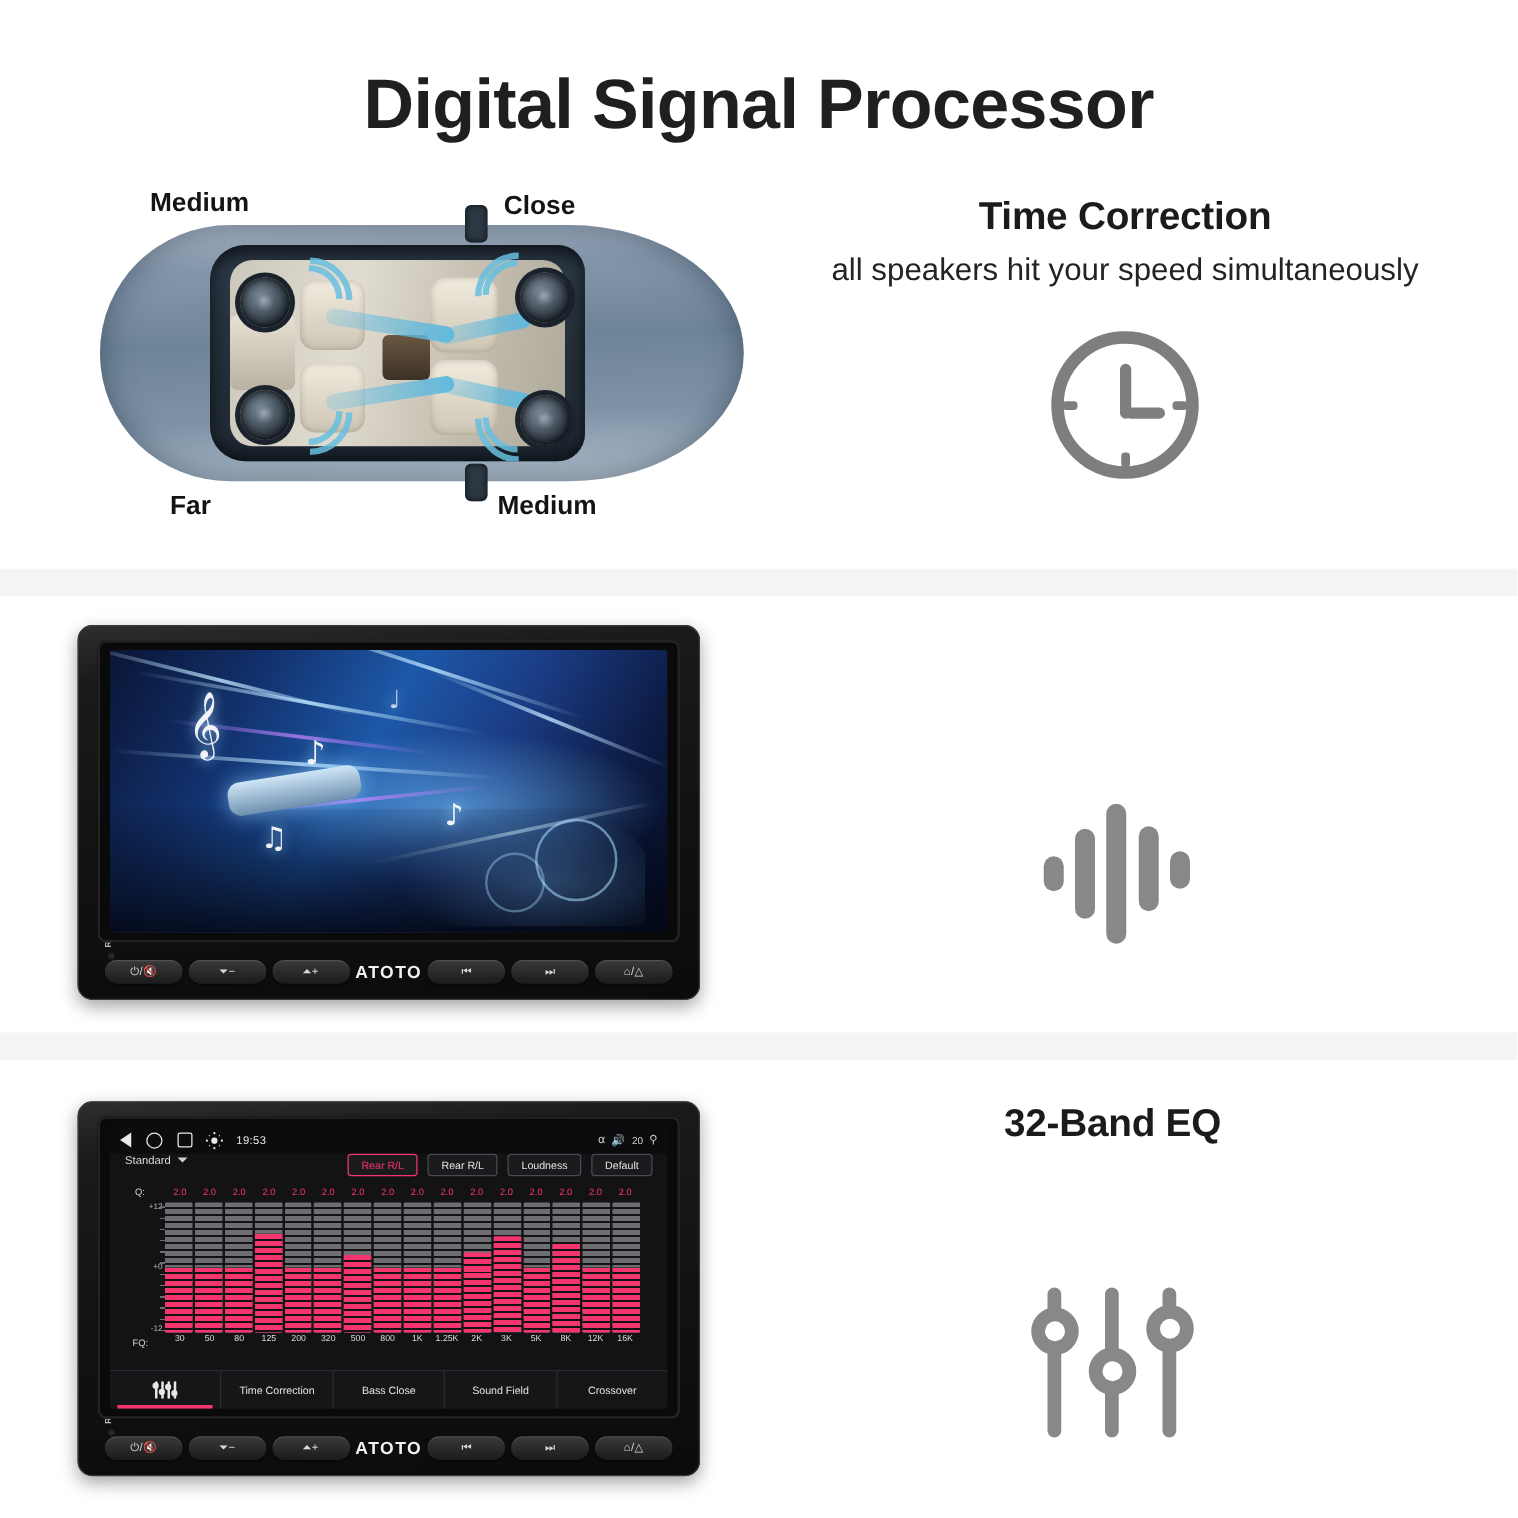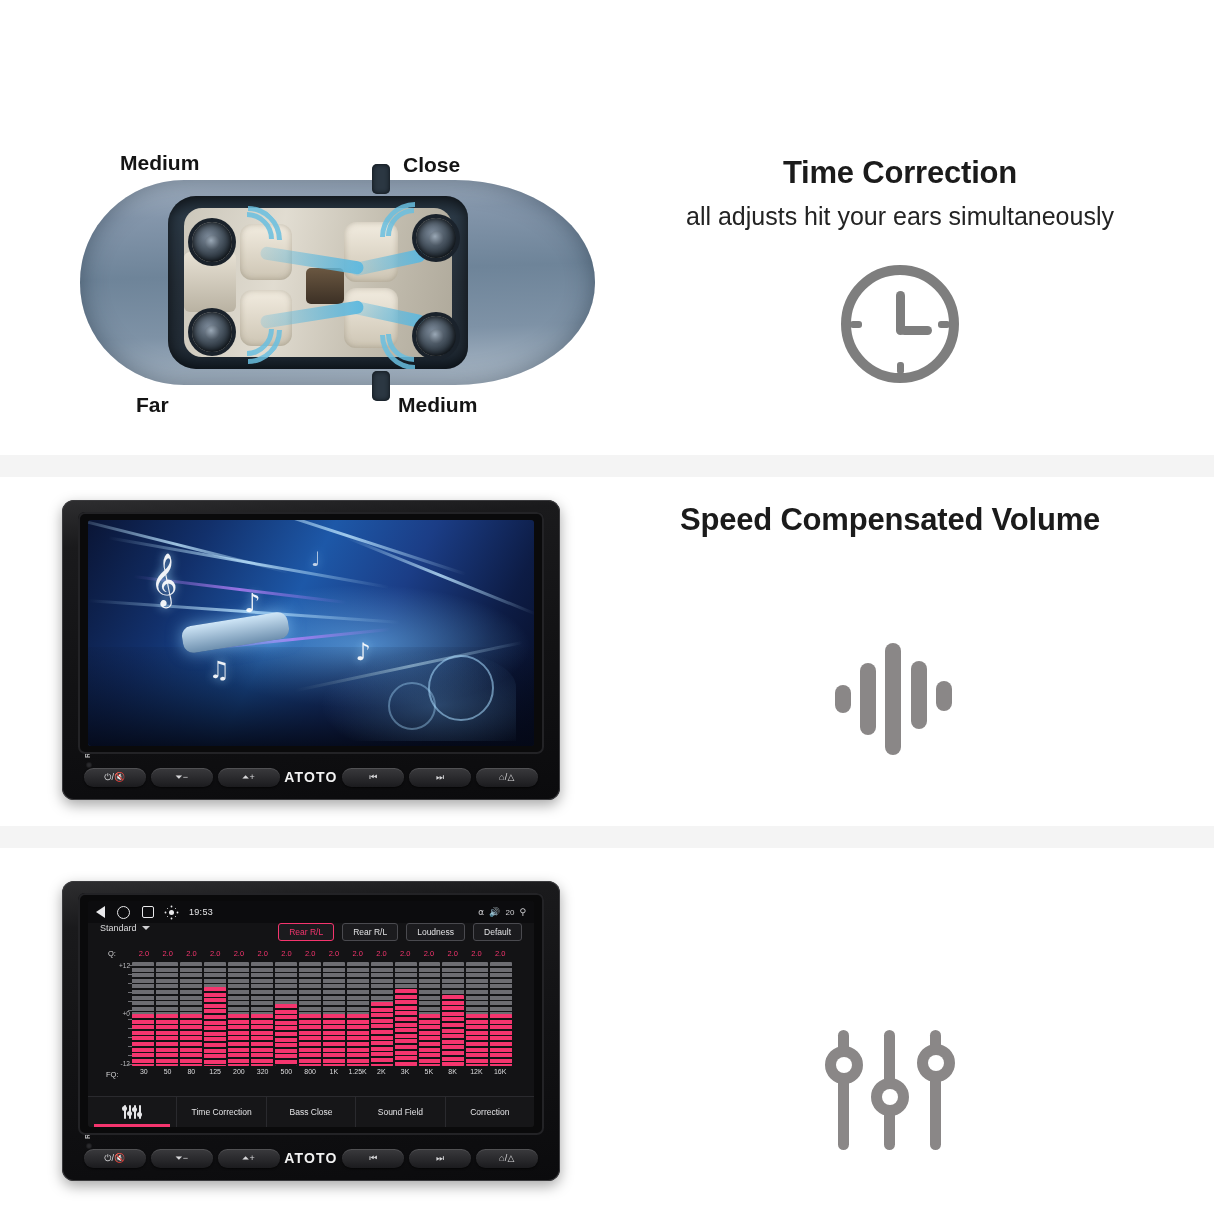--- a/index.html
+++ b/index.html
@@ -336,20 +336,21 @@
   .mini-sliders span:nth-child(1)::after{top:1px;}
   .mini-sliders span:nth-child(2)::after{top:6px;}
   .mini-sliders span:nth-child(3)::after{top:2px;}
   .mini-sliders span:nth-child(4)::after{top:7px;}
 </style>
 </head>
 <body>
 
 <div class="page">
 
+  <div class="page-title">Digital Signal Processor</div>
 
   <div class="divider" id="div1"></div>
   <div class="divider" id="div2"></div>
 
   <div class="section" id="sec1">
 
     <div class="car-wrap">
       <div class="car-label lbl-medium-tl">Medium</div>
       <div class="car-label lbl-close">Close</div>
       <div class="car-label lbl-far">Far</div>
@@ -385,21 +386,21 @@
           <div class="spk spk-rl"></div>
           <div class="spk spk-rr"></div>
           <div class="spk spk-fl"></div>
           <div class="spk spk-fr"></div>
         </div>
       </div>
     </div>
 
     <div class="copy" style="left:610px;top:30px;width:580px;">
       <h2>Time Correction</h2>
-      <p>all adjusts hit your ears simultaneously</p>
+      <p>all speakers hit your speed simultaneously</p>
     </div>
 
     <div class="icon-wrap" style="left:841px;top:140px;">
       <div class="clock">
         <div class="hand-m"></div>
         <div class="hand-h"></div>
         <div class="tick tick-l"></div>
         <div class="tick tick-r"></div>
         <div class="tick tick-b"></div>
       </div>
@@ -445,21 +446,20 @@
         <div class="hw-btn">⏷−</div>
         <div class="hw-btn">⏶+</div>
         <div class="brand">ATOTO</div>
         <div class="hw-btn">⏮</div>
         <div class="hw-btn">⏭</div>
         <div class="hw-btn">⌂/△</div>
       </div>
     </div>
 
     <div class="copy" style="left:600px;top:20px;width:580px;">
-      <h2>Speed Compensated Volume</h2>
     </div>
 
     <div class="icon-wrap" style="left:835px;top:158px;">
       <div class="waveform">
         <div class="wbar" style="left:0px;height:28px;transform:translateY(14px);"></div>
         <div class="wbar" style="left:25px;height:72px;transform:translateY(36px);"></div>
         <div class="wbar" style="left:50px;height:112px;transform:translateY(56px);"></div>
         <div class="wbar" style="left:76px;height:68px;transform:translateY(30px);"></div>
         <div class="wbar" style="left:101px;height:30px;transform:translateY(12px);"></div>
       </div>
@@ -627,39 +627,40 @@
                 <span class="mini-sliders">
                   <span></span>
                     <span></span>
                     <span></span>
                     <span></span>
                 </span>
               </div>
               <div class="eq-tab">Time Correction</div>
               <div class="eq-tab">Bass Close</div>
               <div class="eq-tab">Sound Field</div>
-              <div class="eq-tab">Correction</div>
+              <div class="eq-tab">Crossover</div>
             </div>
 
           </div>
         </div>
       </div>
 
       <div class="btnbar">
         <div class="hw-btn">⏻/🔇</div>
         <div class="hw-btn">⏷−</div>
         <div class="hw-btn">⏶+</div>
         <div class="brand">ATOTO</div>
         <div class="hw-btn">⏮</div>
         <div class="hw-btn">⏭</div>
         <div class="hw-btn">⌂/△</div>
       </div>
     </div>
 
     <div class="copy" style="left:590px;top:26px;width:600px;">
+      <h2>32-Band EQ</h2>
     </div>
 
     <div class="icon-wrap" style="left:830px;top:175px;">
       <div class="sliders">
         <div class="sl-track" style="left:8px;"></div>
         <div class="sl-track" style="left:54px;"></div>
         <div class="sl-track" style="left:100px;"></div>
         <div class="sl-knob" style="left:-5px;top:16px;">
             <i></i>
           </div>

